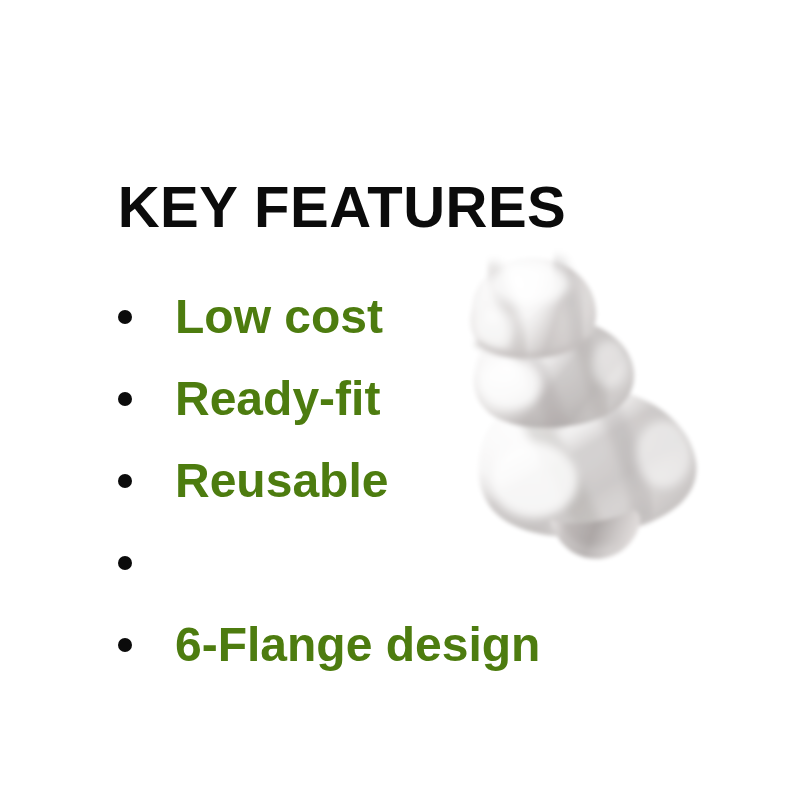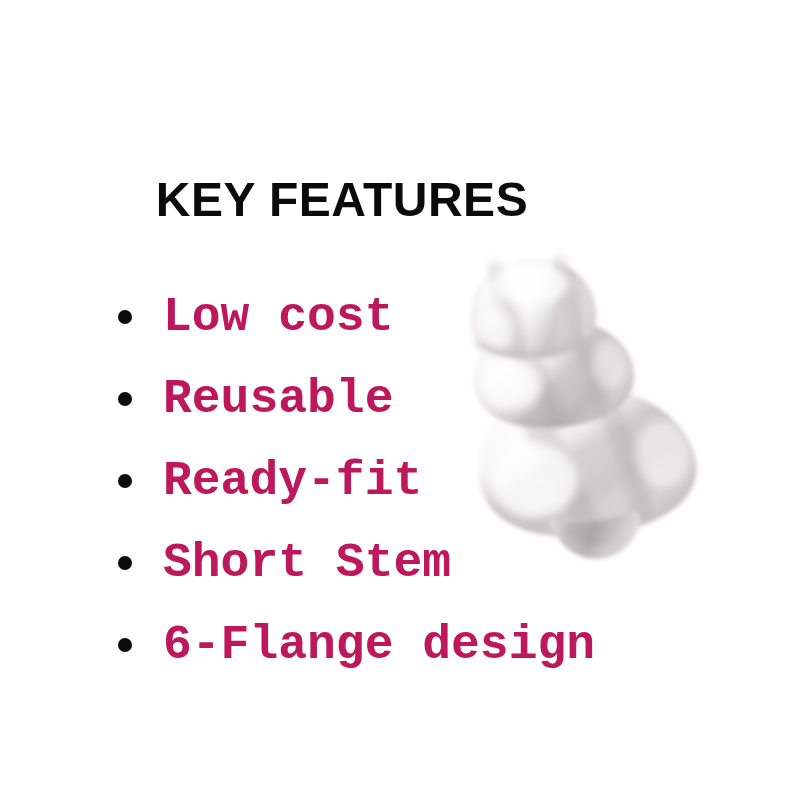--- a/index.html
+++ b/index.html
@@ -41,21 +41,21 @@
   
   #features-title {
     position: absolute;
     left: 0;
     top: 137px;
     width: 684px;
     text-align: center;
     z-index: 3;
     font-family: "Liberation Sans", sans-serif;
     font-weight: 700;
-    font-size: 48px;
+    font-size: 58px;
     line-height: 62px;
     letter-spacing: 0.5px;
     color: #0b0b0b;
     white-space: nowrap;
   }
 
   
   #features-list {
     position: absolute;
     left: 118px;
@@ -75,26 +75,26 @@
   .feature-bullet {
     flex: 0 0 auto;
     width: 14px;
     height: 14px;
     border-radius: 50%;
     background: #0b0b0b;
     margin-right: 0;
   }
   .feature-text {
     flex: 0 0 auto;
-    margin-left: 31px;
-    font-family: Liberation Mono, monospace;
+    margin-left: 43px;
+    font-family: Liberation Sans, sans-serif;
     font-weight: 700;
     font-size: 48px;
     line-height: 52px;
-    color: #be185d;
+    color: #4d7c0f;
     white-space: nowrap;
   }
 </style>
 </head>
 <body>
 
 <div id="infographic">
 
   <div id="product-figure">
     <svg viewBox="0 0 290 330" xmlns="http://www.w3.org/2000/svg" aria-hidden="true">
@@ -245,31 +245,30 @@
 
   <ul id="features-list">
 
     <li class="feature-item">
       <span class="feature-bullet"></span>
       <span class="feature-text">Low cost</span>
     </li>
 
     <li class="feature-item">
       <span class="feature-bullet"></span>
+      <span class="feature-text">Ready-fit</span>
+    </li>
+
+    <li class="feature-item">
+      <span class="feature-bullet"></span>
       <span class="feature-text">Reusable</span>
     </li>
 
     <li class="feature-item">
       <span class="feature-bullet"></span>
-      <span class="feature-text">Ready-fit</span>
-    </li>
-
-    <li class="feature-item">
-      <span class="feature-bullet"></span>
-      <span class="feature-text">Short Stem</span>
     </li>
 
     <li class="feature-item">
       <span class="feature-bullet"></span>
       <span class="feature-text">6-Flange design</span>
     </li>
 
   </ul>
 
 </div>

